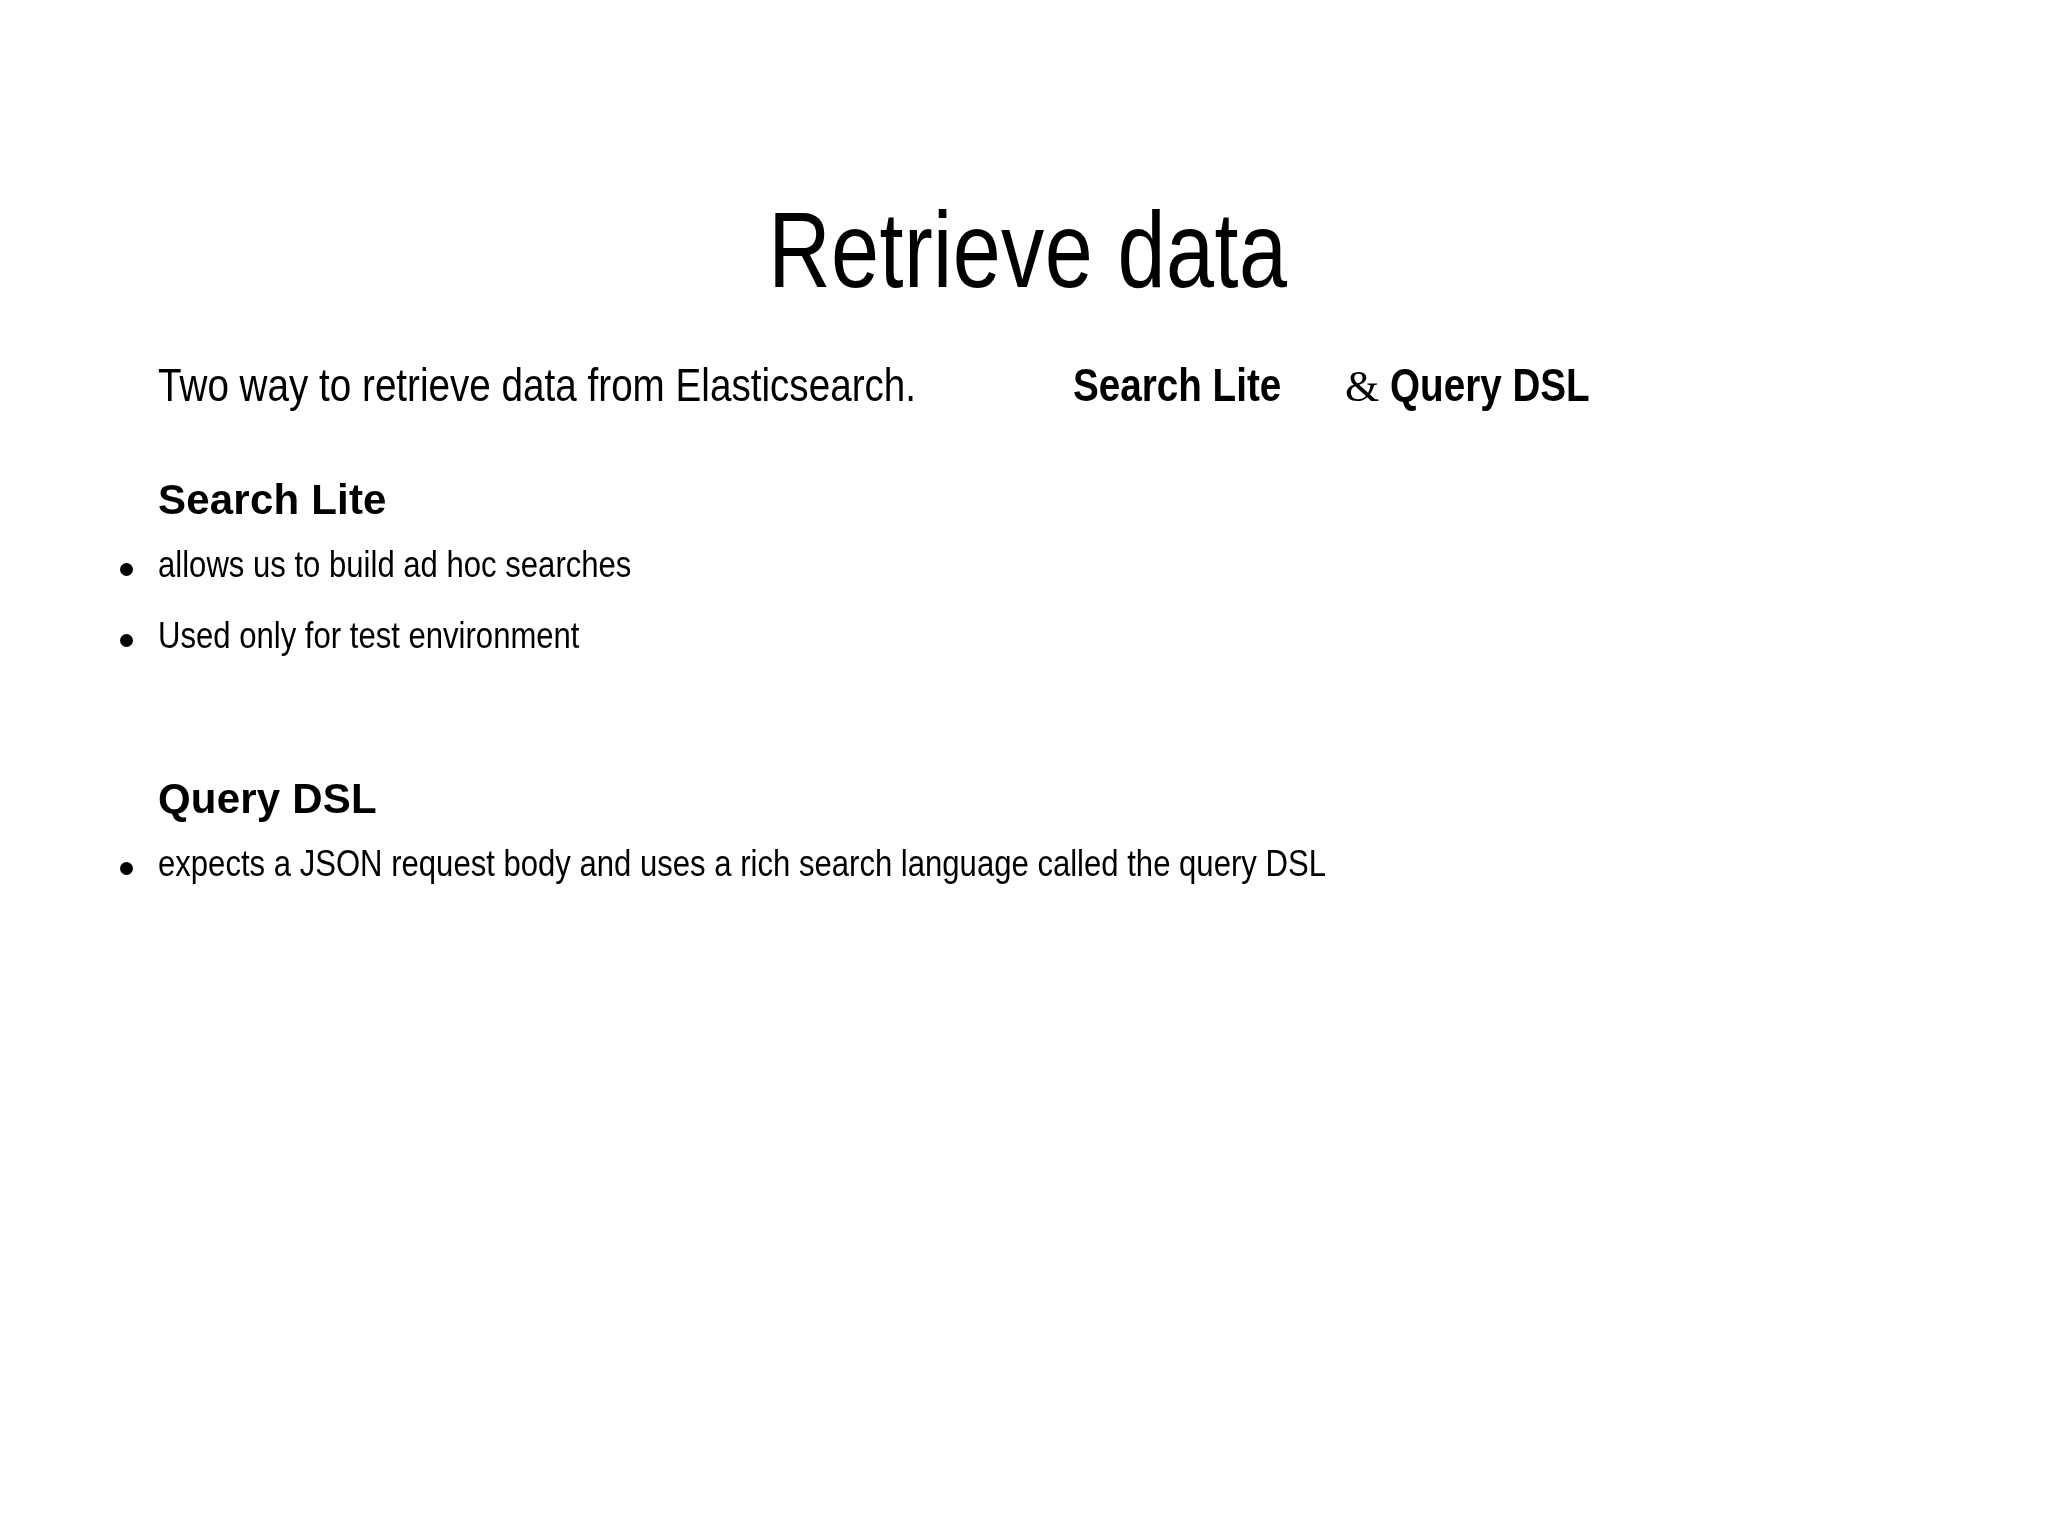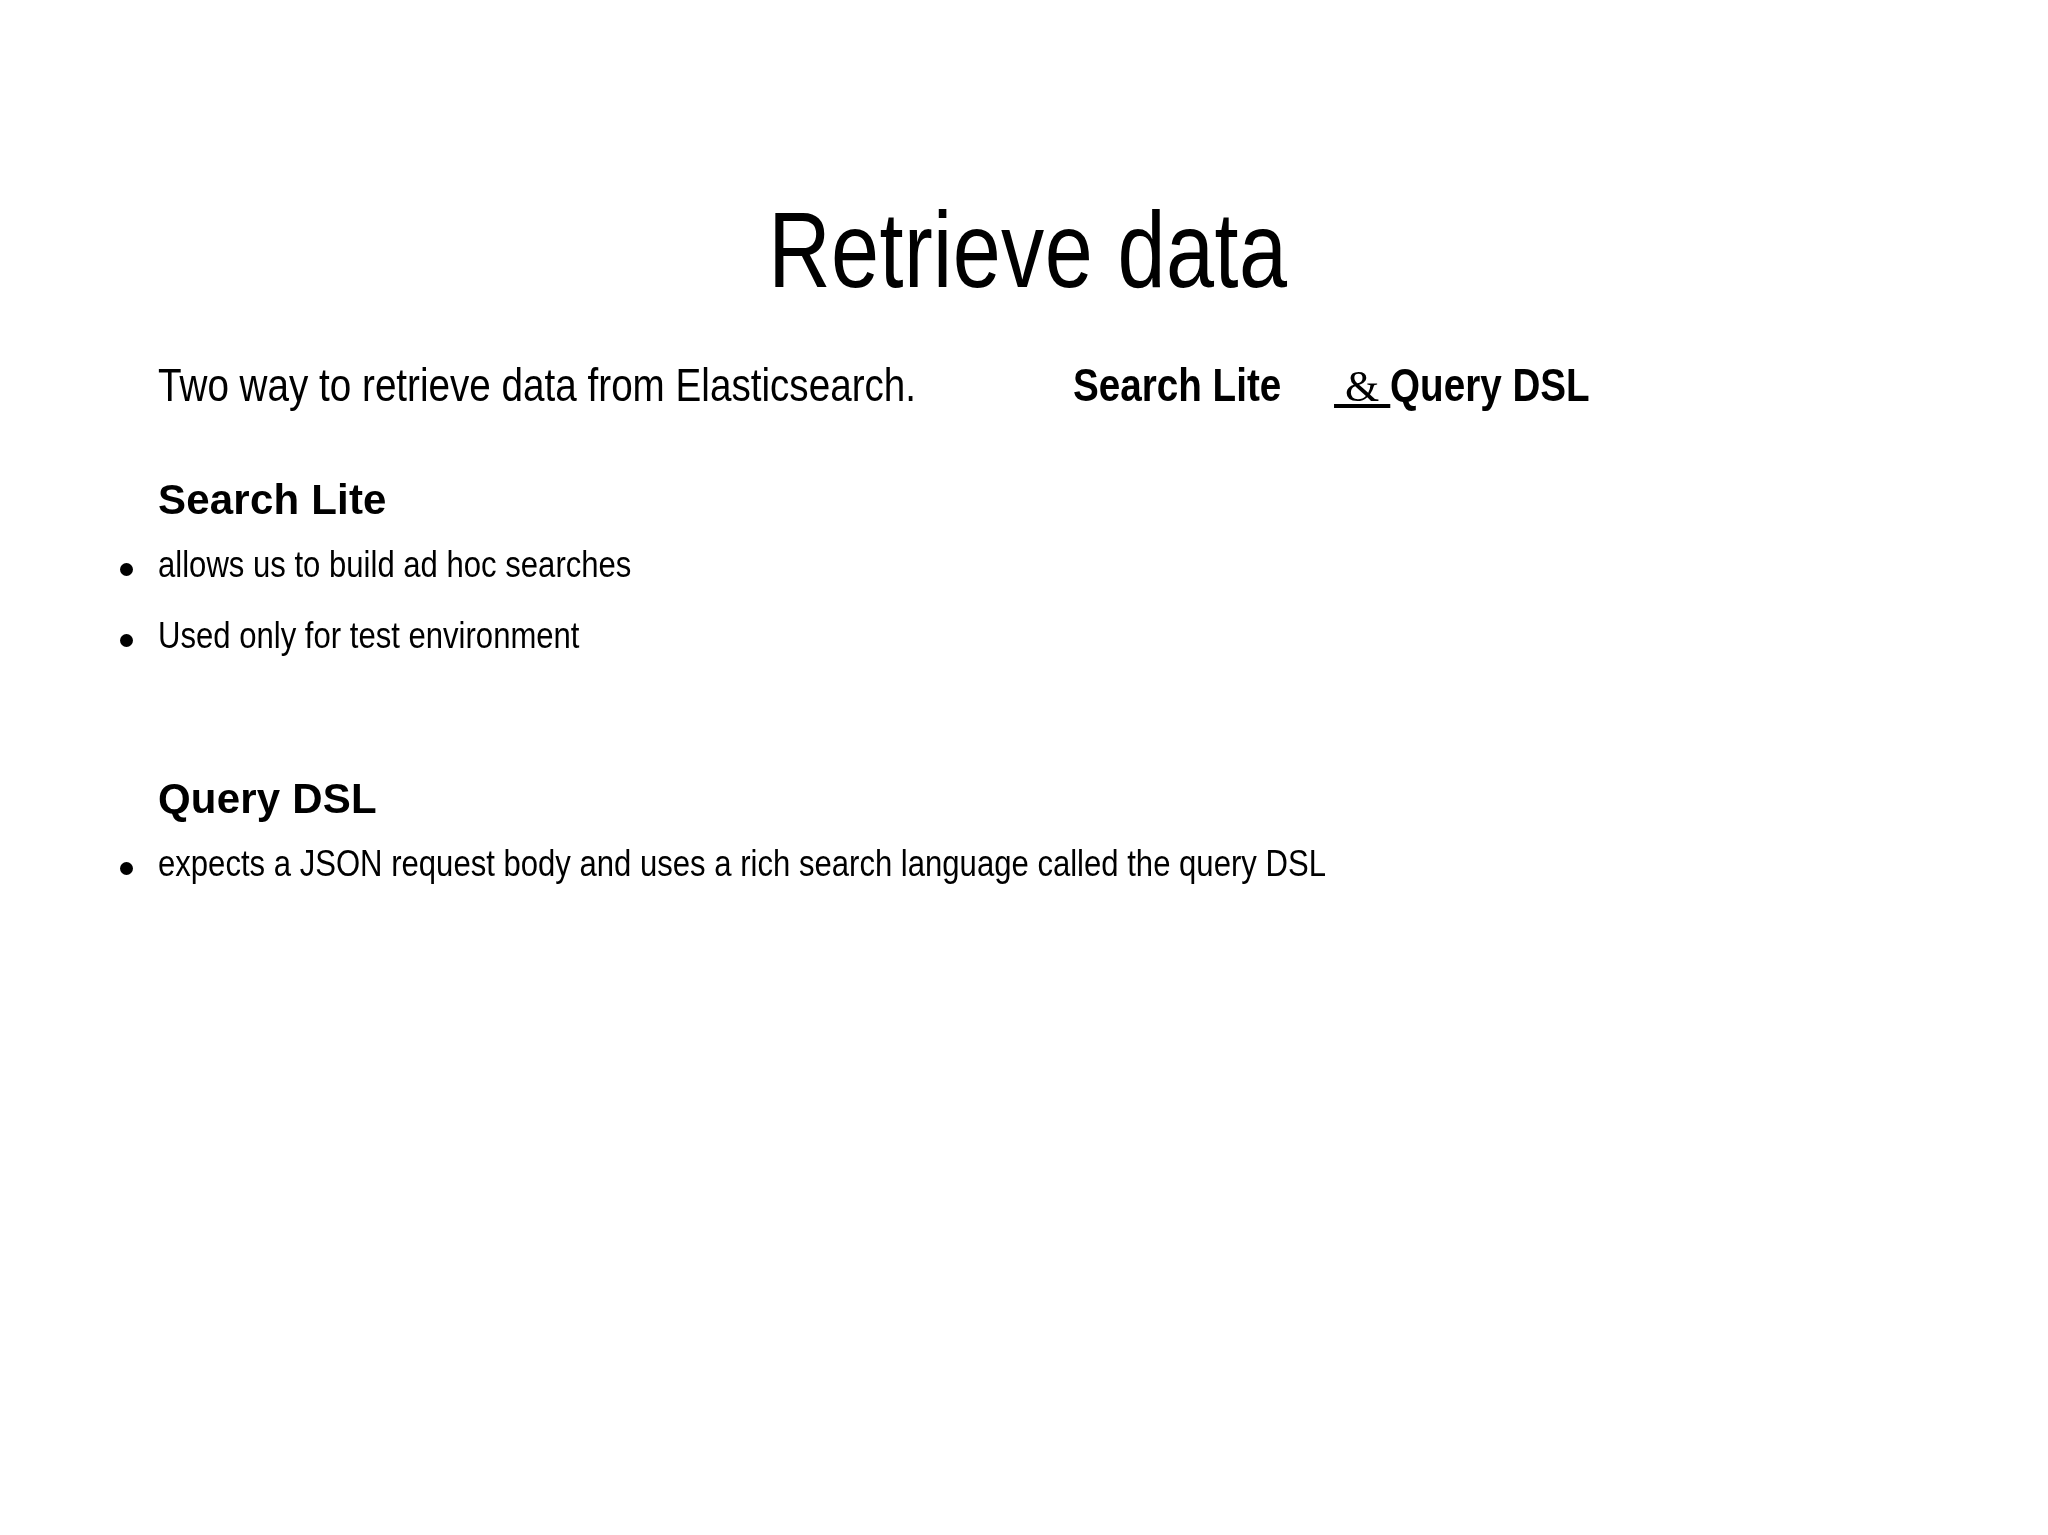--- a/index.html
+++ b/index.html
@@ -50,21 +50,20 @@
     top: 358px;
     width: 1800px;
   }
 
   .intro-line {
     margin: 0 0 0 40px;
     font-size: 46px;
     line-height: 1.18;
     font-weight: 400;
     white-space: nowrap;
-    text-decoration: underline;
   }
   .intro-line .txt-normal {
     font-family: "Liberation Sans Narrow", "Liberation Sans", sans-serif;
     font-stretch: condensed;
     display: inline-block;
     transform: scaleX(0.84);
     transform-origin: left center;
   }
   .intro-line .txt-bold {
     font-family: "Liberation Sans Narrow", "Liberation Sans", sans-serif;

